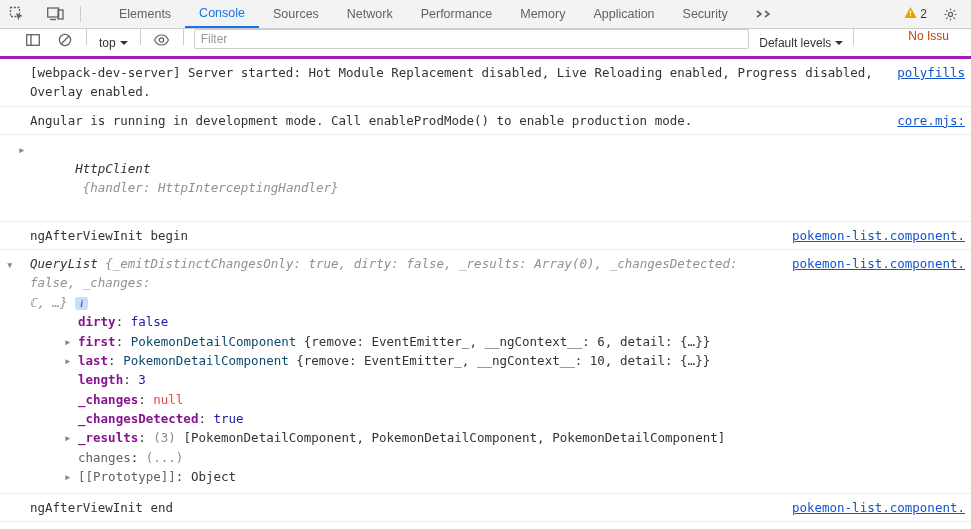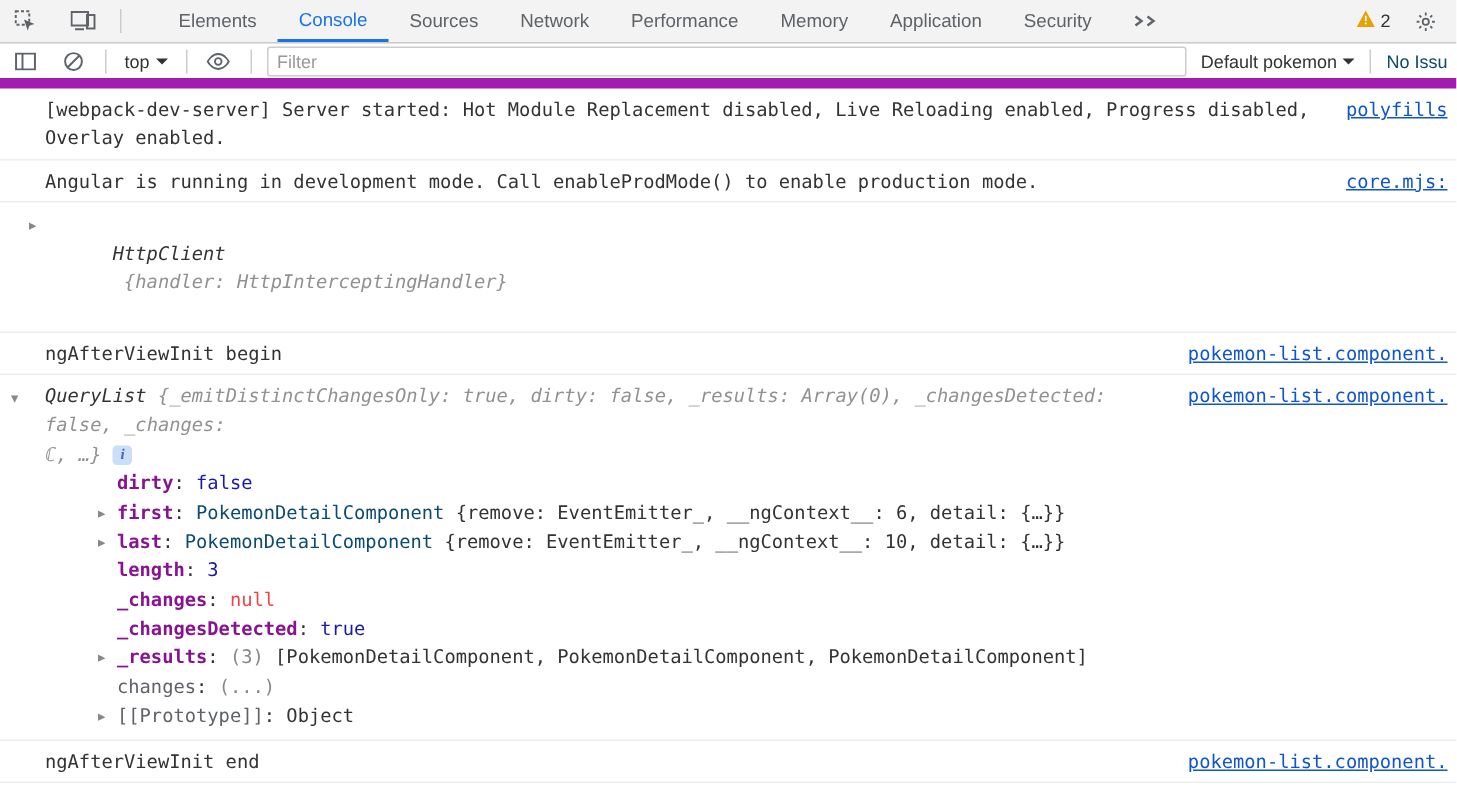--- a/index.html
+++ b/index.html
@@ -58,24 +58,23 @@
 .warn-badge {
   display: flex;
   align-items: center;
   gap: 3px;
   color: #333;
   cursor: pointer;
 }
 .warn-triangle { color: #e8a100; }
 .toolbar2 {
   display: flex;
-  align-items: center;
   height: 30px;
-  border-bottom: 7px solid #a21caf;
-  padding: 0 6px;
+  border-bottom: 3px solid #a21caf;
+  padding: 0 22px;
   gap: 10px;
 }
 .tb-btn {
   width: 22px;
   height: 22px;
   display: flex;
   align-items: center;
   justify-content: center;
   color: #5f6368;
   cursor: pointer;
@@ -99,21 +98,21 @@
 }
 .filter-input::placeholder { color: #999; }
 .levels {
   display: flex;
   align-items: center;
   gap: 4px;
   color: #333;
   cursor: pointer;
   white-space: nowrap;
 }
-.noissues { color: #0c4a6e; white-space: nowrap; }
+.noissues { color: #c2410c; white-space: nowrap; margin-left: 44px; }
 .sep { width: 1px; height: 16px; background: #ccc; }
 
 .console {
   font-family: Consolas, Menlo, monospace;
   font-size: 12.5px;
   line-height: 1.55;
 }
 .row {
   display: flex;
   border-bottom: 1px solid #eee;
@@ -270,21 +269,21 @@
   <div class="sep"></div>
   <div class="tb-btn">
     <svg width="17" height="12" viewBox="0 0 17 12" fill="none" stroke="currentColor" stroke-width="1.2">
       <path d="M8.5 1 C4 1 1.5 6 1.5 6 C1.5 6 4 11 8.5 11 C13 11 15.5 6 15.5 6 C15.5 6 13 1 8.5 1 Z"></path>
       <circle cx="8.5" cy="6" r="2.2"></circle>
     </svg>
   </div>
   <div class="sep"></div>
   <input class="filter-input" placeholder="Filter" style="">
   <div class="levels">
-    <span>Default pokemon</span>
+    <span>Default levels</span>
     <svg width="8" height="8" viewBox="0 0 8 8">
         <path d="M0 2 L4 6 L8 2 Z" fill="#333"></path>
       </svg>
   </div>
   <div class="sep"></div>
   <div class="noissues">No Issu</div>
 </div>
 
 <div class="console">
 

